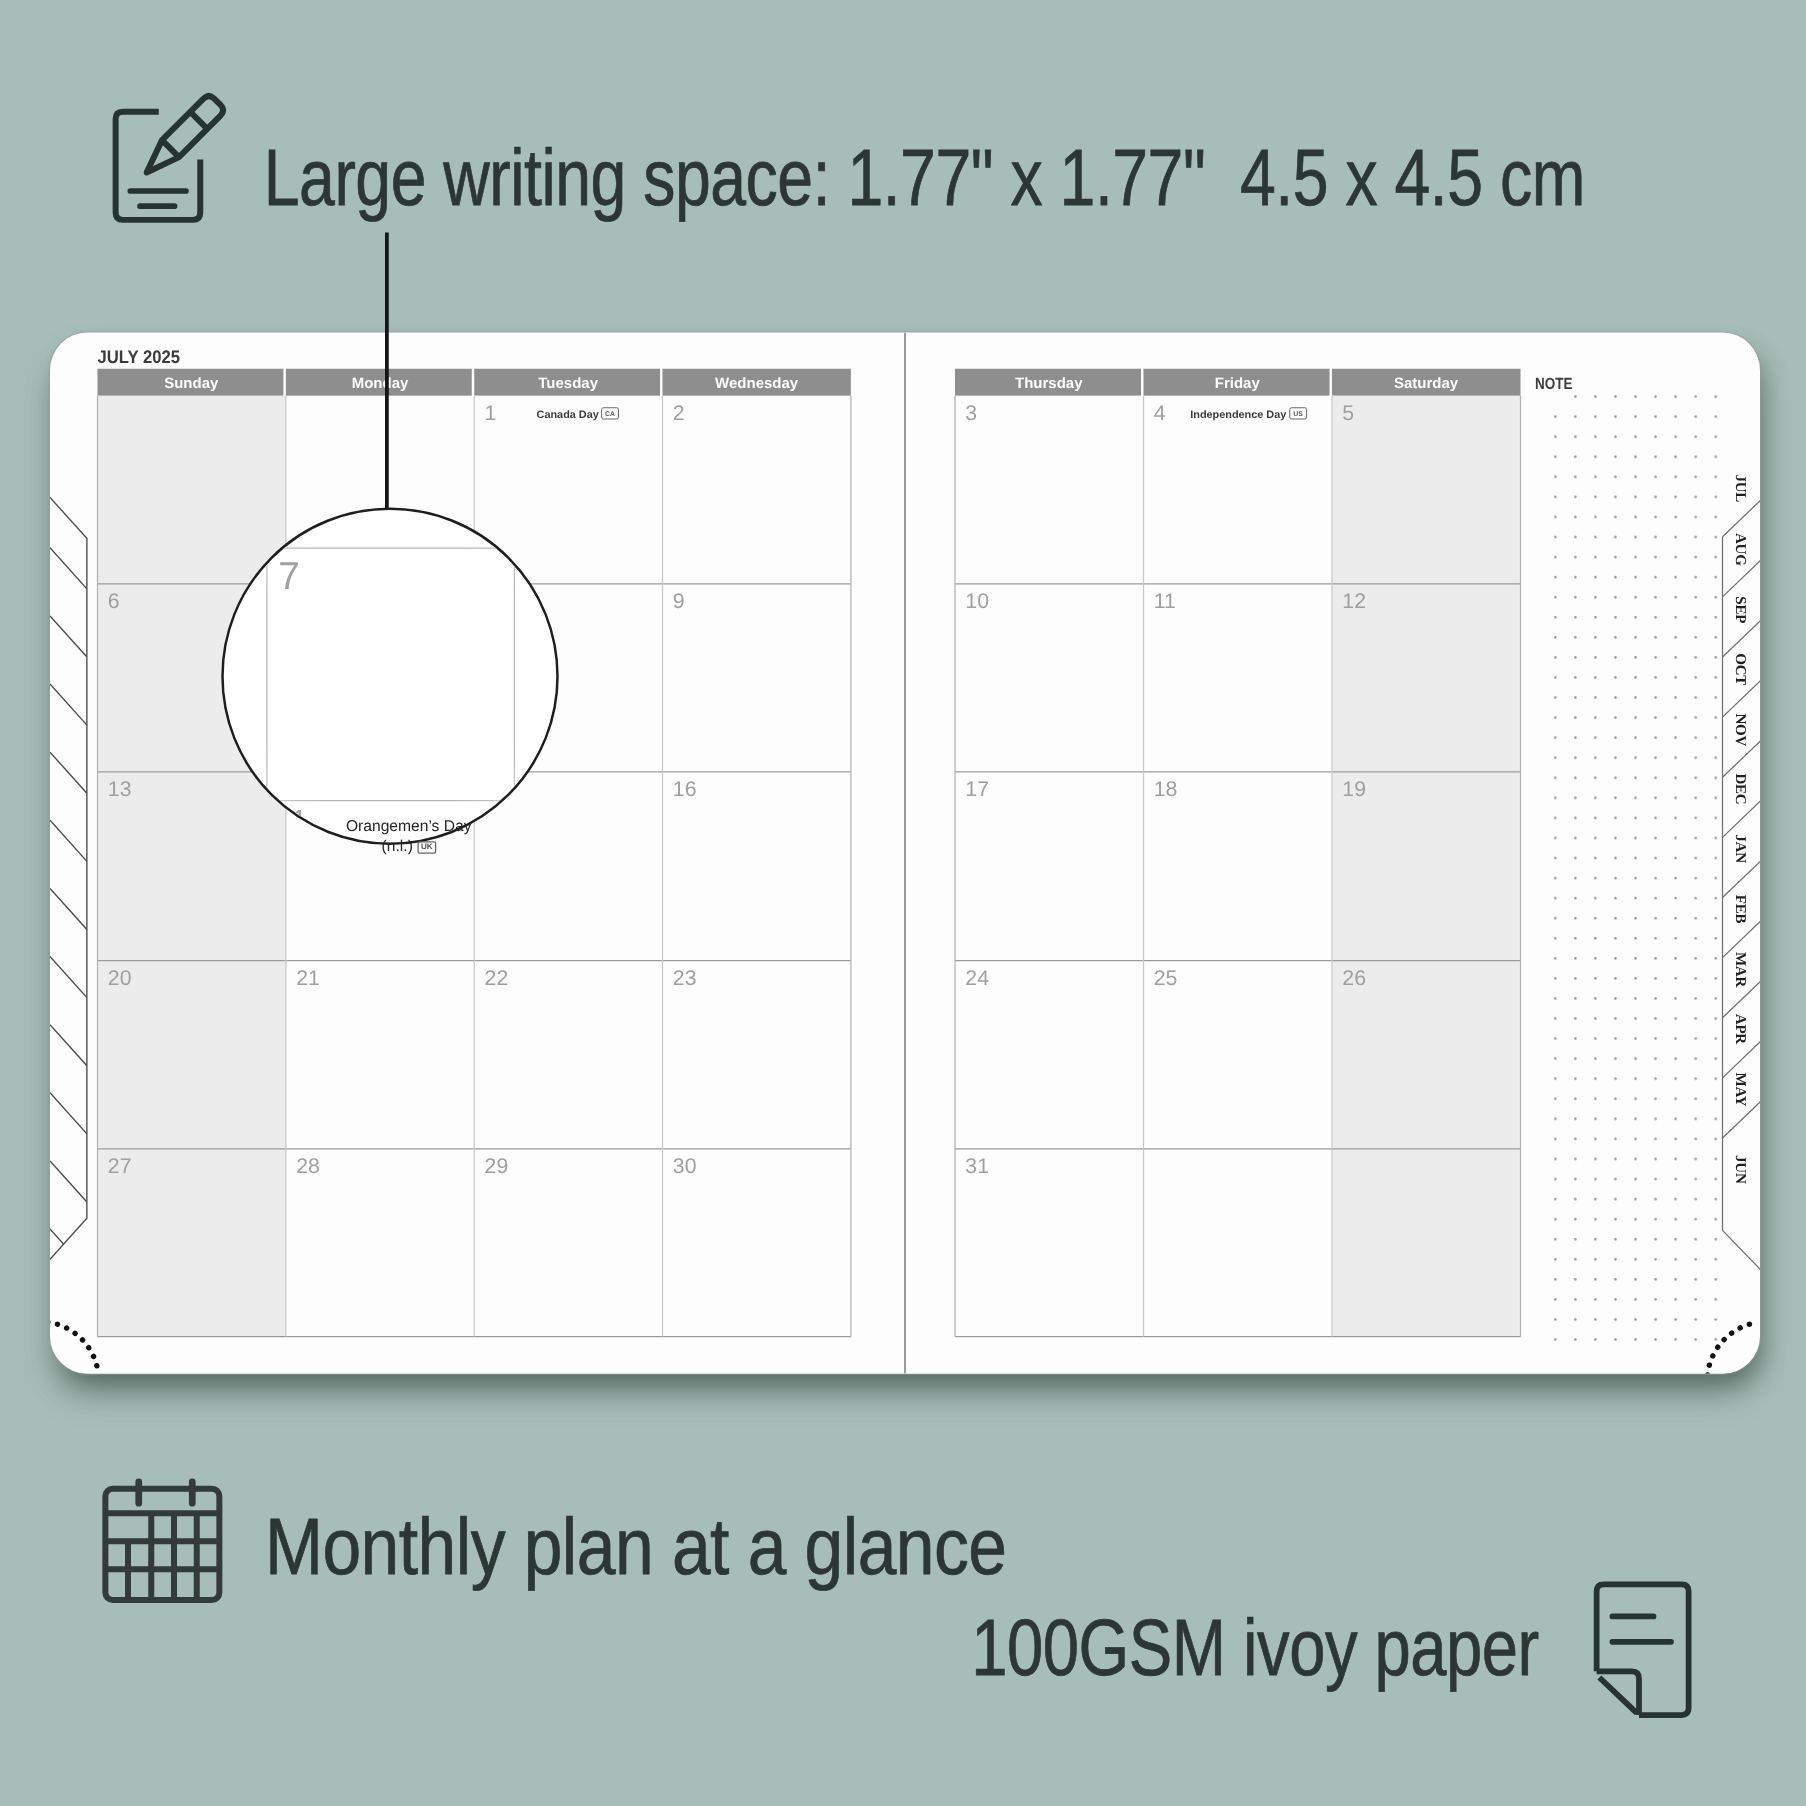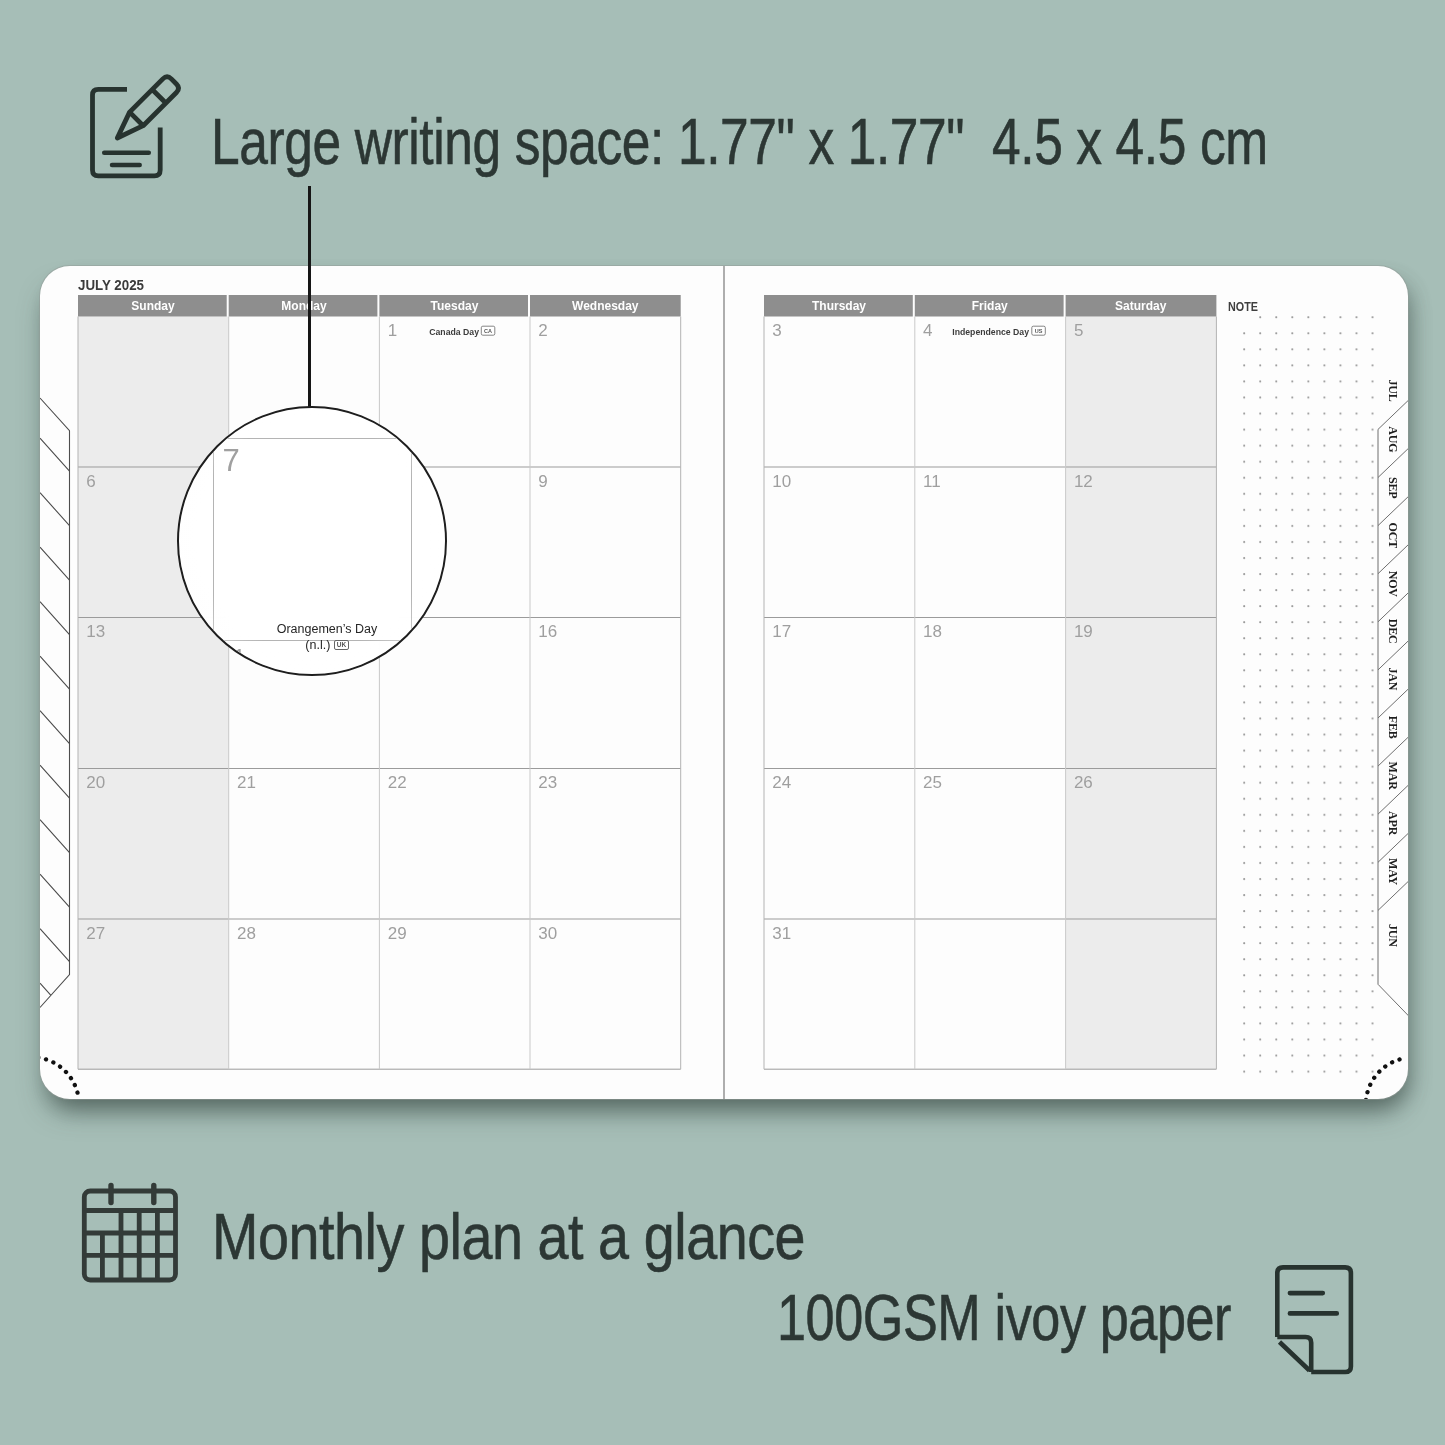--- a/index.html
+++ b/index.html
@@ -193,21 +193,21 @@
 
   <div class="abs" style="left:34px;top:30px;width:197px;height:201px;border:1.6px solid #b4b4b4;"></div>
 
   <div class="abs" style="left:0;top:0;width:266px;height:266px;border-radius:50%;background:radial-gradient(circle at 50% 48%, rgba(255,255,255,0) 60%, rgba(255,255,255,0.4) 77%, rgba(255,255,255,0.85) 90%, rgba(255,255,255,0.7) 96%, rgba(229,236,233,0.45) 100%);"></div>
 
   <div class="abs" style="left:45px;top:236px;font-size:21px;color:#a0a0a0;">11</div>
 
   <div class="abs" style="left:44px;top:35px;font-size:31px;color:#a0a0a0;">7</div>
 </div>
 
-<div class="abs" style="left:237px;top:621px;width:180px;text-align:center;font-size:12.5px;color:#262626;line-height:16px;">Orangemen’s Day<br>(n.l.)<span style="display:inline-block;border:1px solid #666;border-radius:2px;font-size:6.5px;font-weight:bold;color:#555;padding:0 1.5px;line-height:8px;vertical-align:2px;margin-left:4px;">UK</span></div>
+<div class="abs" style="left:237px;top:653px;width:180px;text-align:center;font-size:12.5px;color:#262626;line-height:16px;">Orangemen’s Day<br>(n.l.)<span style="display:inline-block;border:1px solid #666;border-radius:2px;font-size:6.5px;font-weight:bold;color:#555;padding:0 1.5px;line-height:8px;vertical-align:2px;margin-left:4px;">UK</span></div>
 
 <svg class="abs" style="left:78px;top:1180px" width="105" height="105" viewBox="78 1180 105 105">
   <g fill="none" stroke="#333b38" stroke-width="4.8">
     <rect x="84.3" y="1191" width="91.2" height="89" rx="6"></rect>
     <path d="M84.3,1210.5 H175.5 M84.3,1233 H175.5 M84.3,1255.4 H175.5"></path>
     <path d="M121,1210.5 V1280 M139.2,1210.5 V1280 M157.4,1210.5 V1280 M102.4,1233 V1280"></path>
     <path d="M111,1185.5 V1202.5 M153.8,1185.5 V1202.5" stroke-width="5.4" stroke-linecap="round"></path>
   </g>
 </svg>
 

